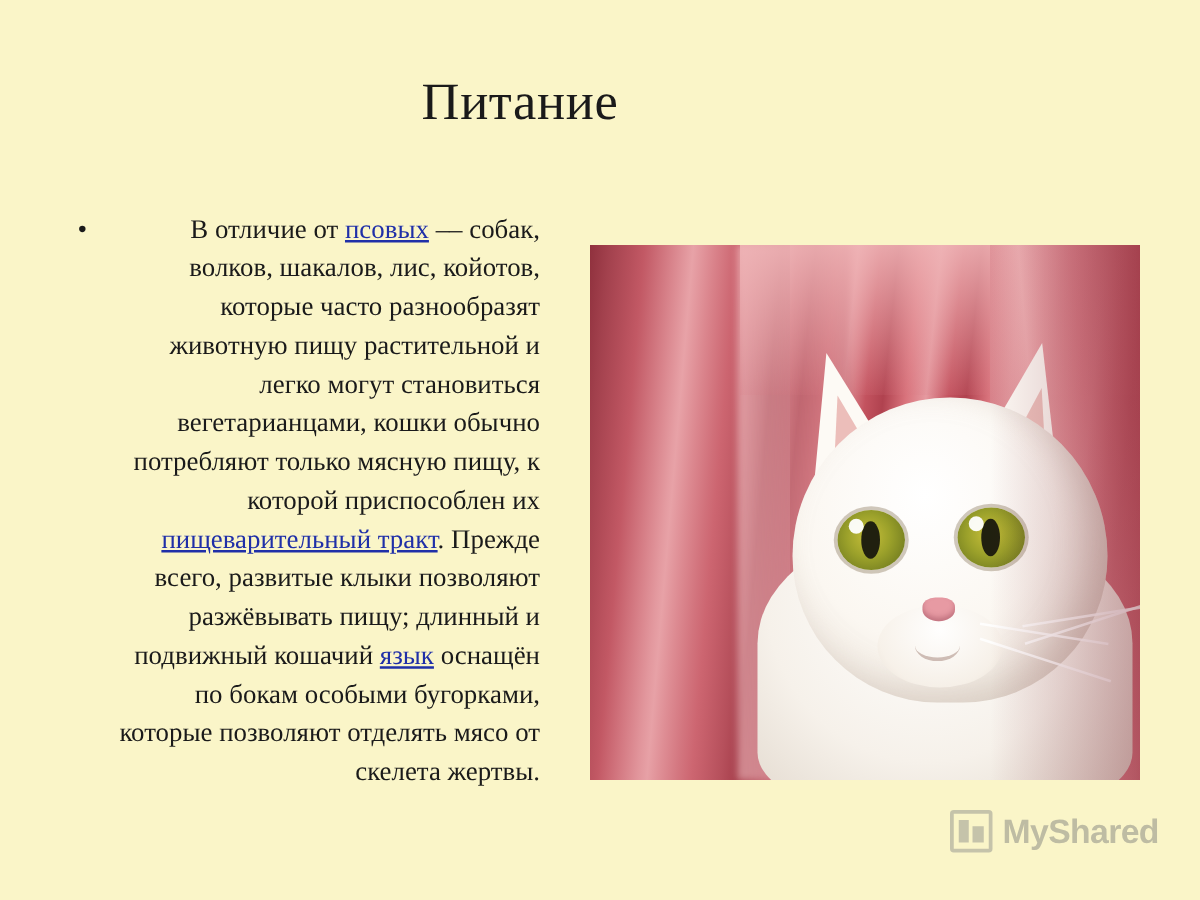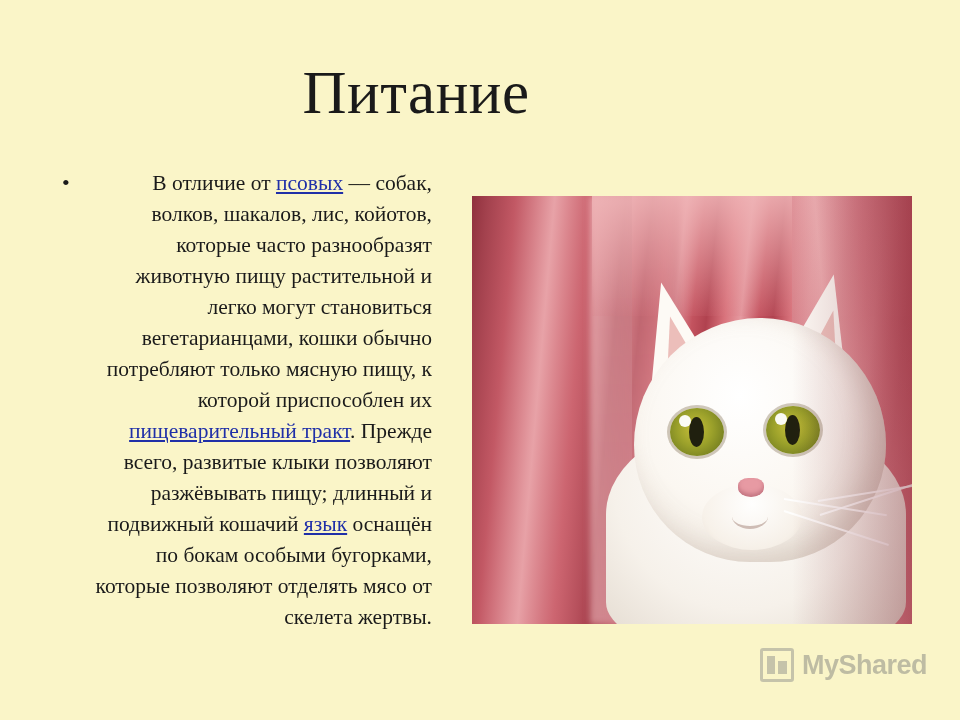--- a/index.html
+++ b/index.html
@@ -18,21 +18,21 @@
     position: absolute;
     inset: 0;
     background: #faf5c8;
   }
   .slide-title {
     position: absolute;
     top: 58px;
     left: 0;
     width: 832px;
     text-align: center;
-    font-size: 61px;
+    font-size: 42px;
     color: #1a1a1a;
     font-family: "Liberation Serif", serif;
     letter-spacing: 0.5px;
   }
   .body-block {
     position: absolute;
     top: 168px;
     left: 62px;
     width: 370px;
   }

